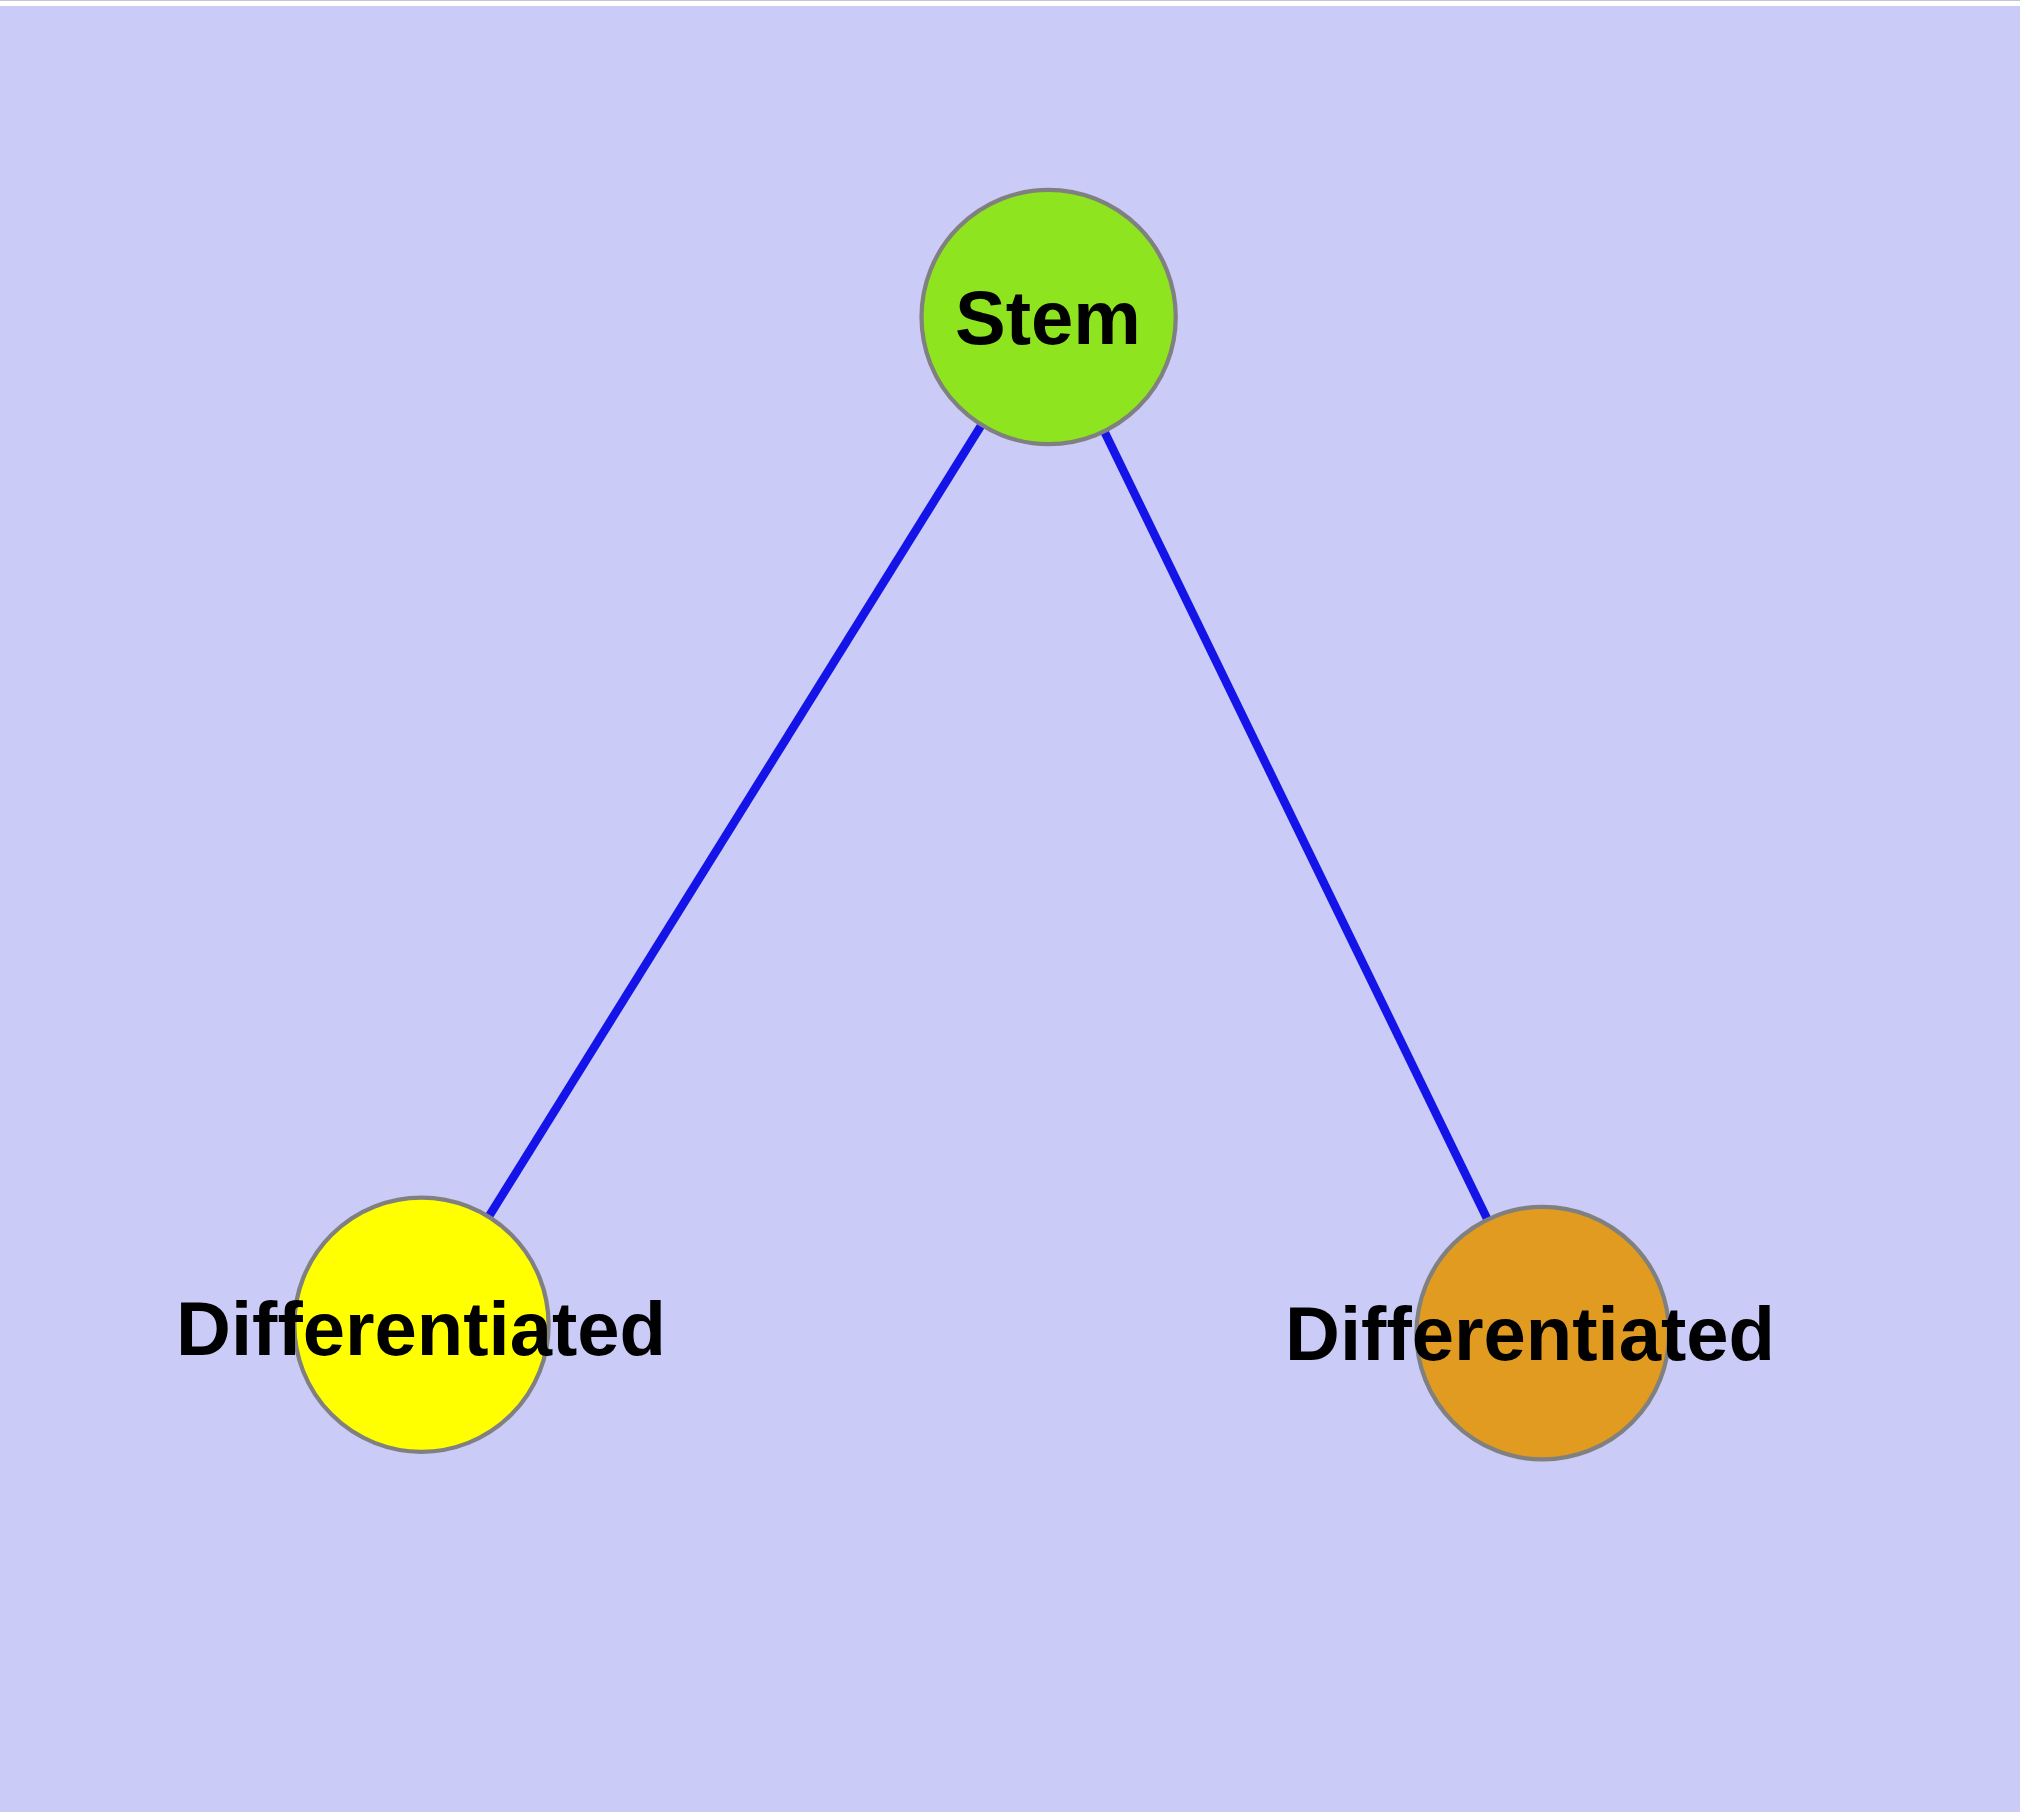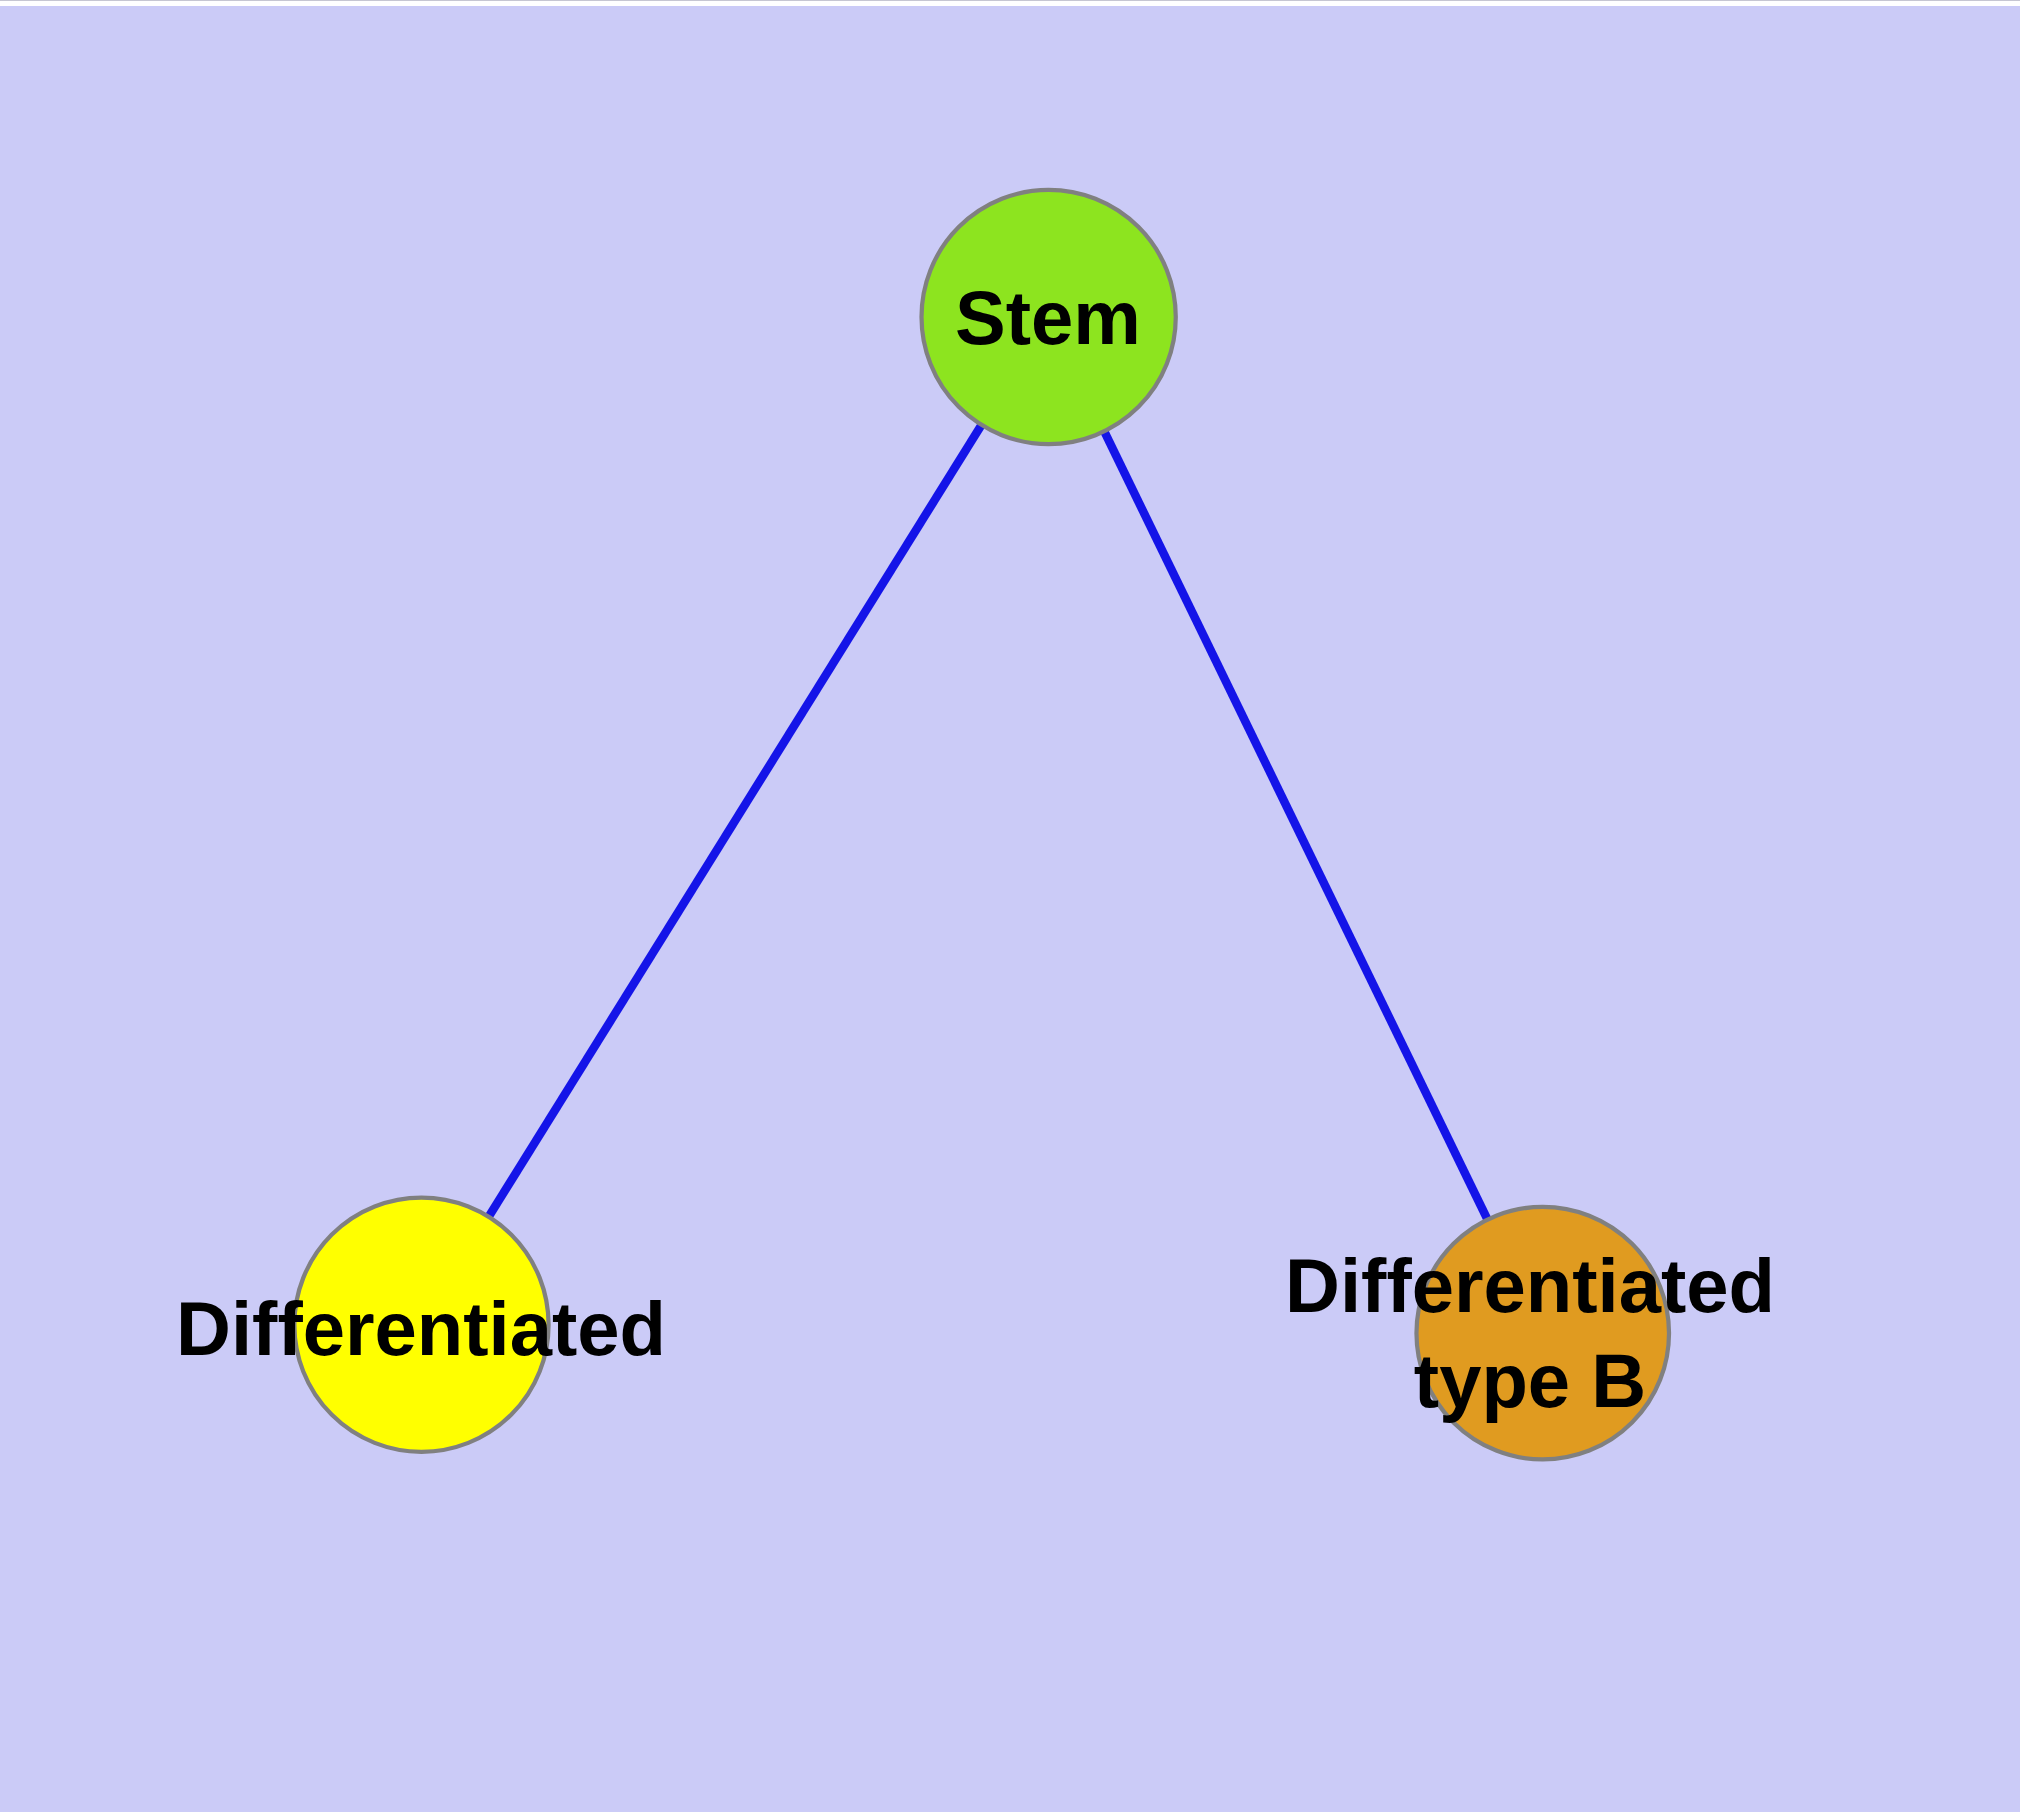--- a/index.html
+++ b/index.html
@@ -73,17 +73,16 @@
   <div class="node-label" style="left:1048px; top:317px;">
     <span>Stem</span>
   </div>
 
   <div class="node-label" style="left:421px; top:1328px;">
     <span>Differentiated</span>
   </div>
 
   <div class="node-label" style="left:1530px; top:1333px;">
     <span>Differentiated</span>
-    <span>type B</span>
   </div>
 
 </div>
 
 
 </body></html>

